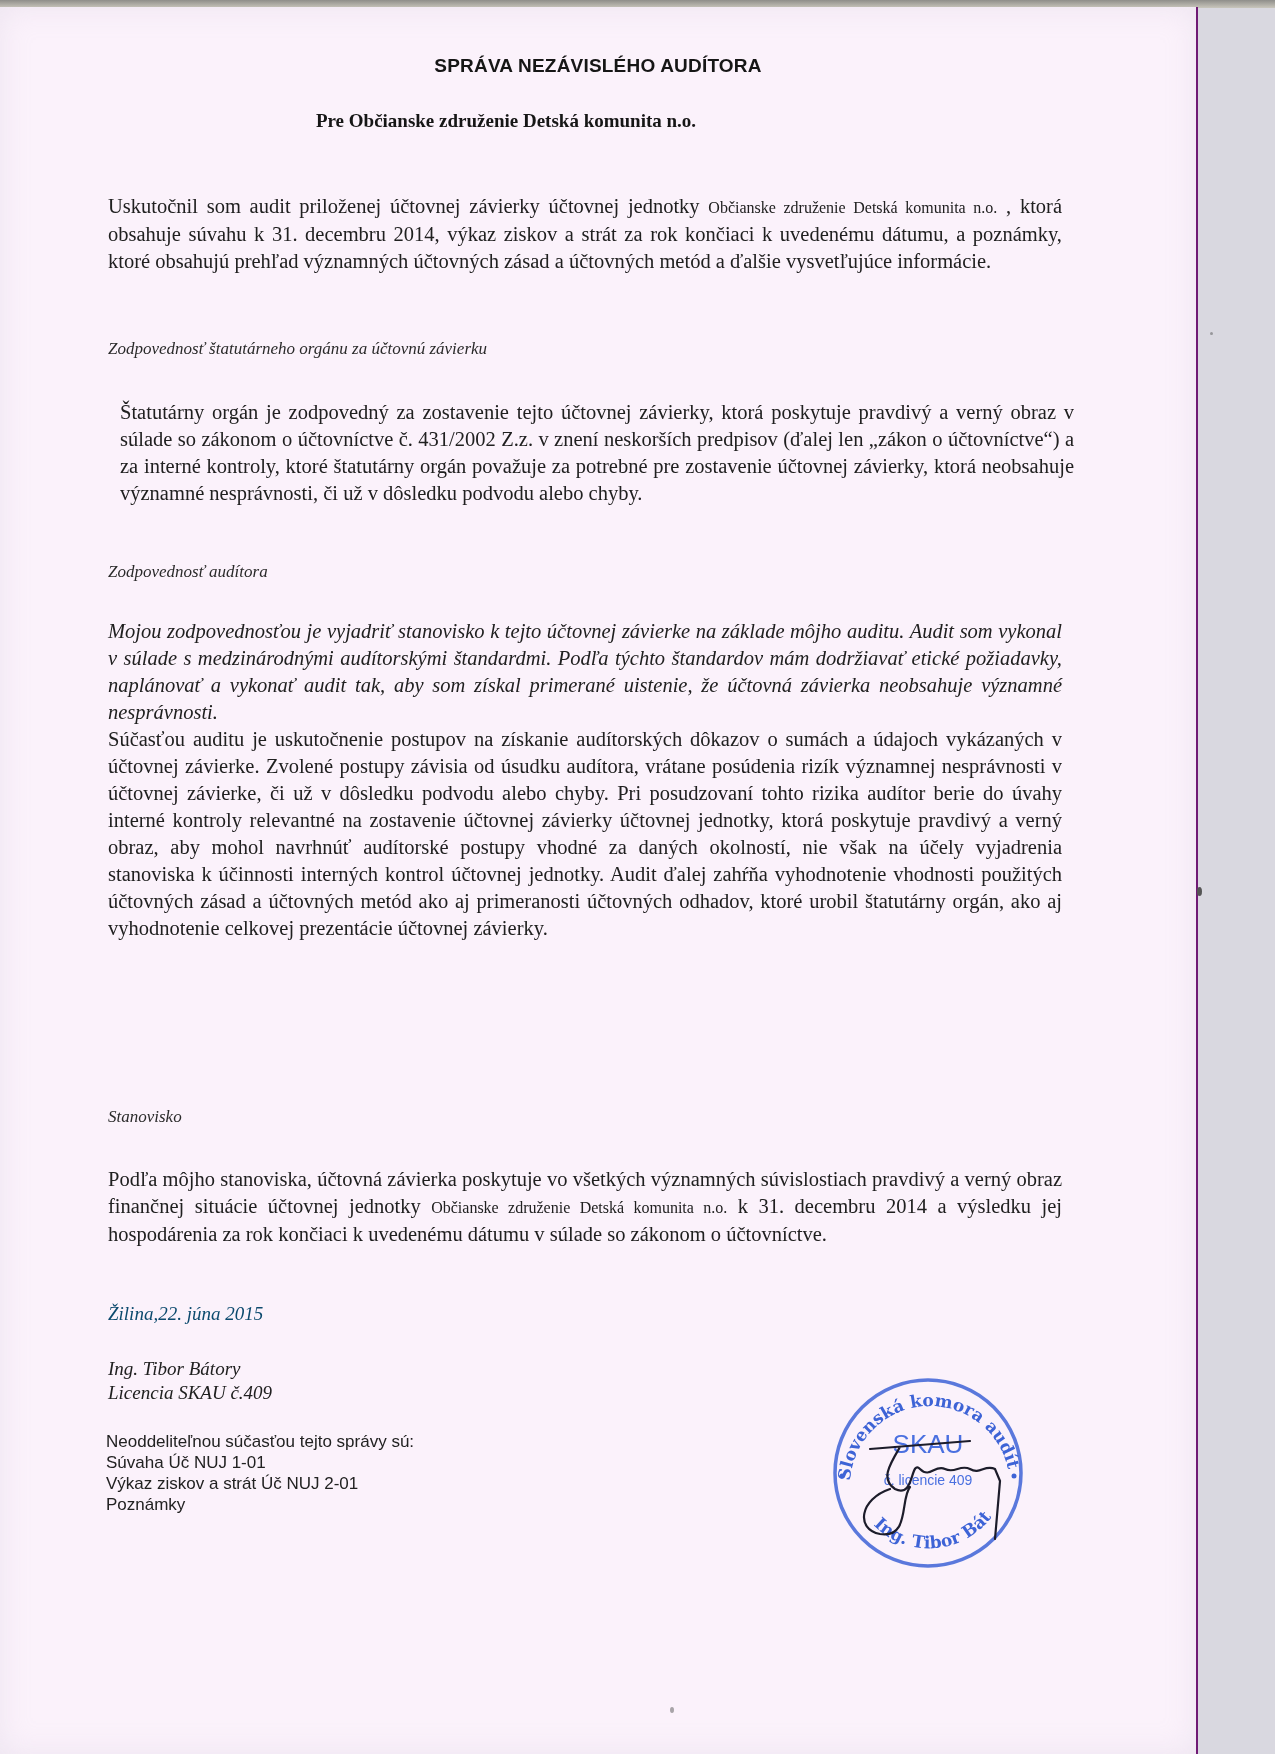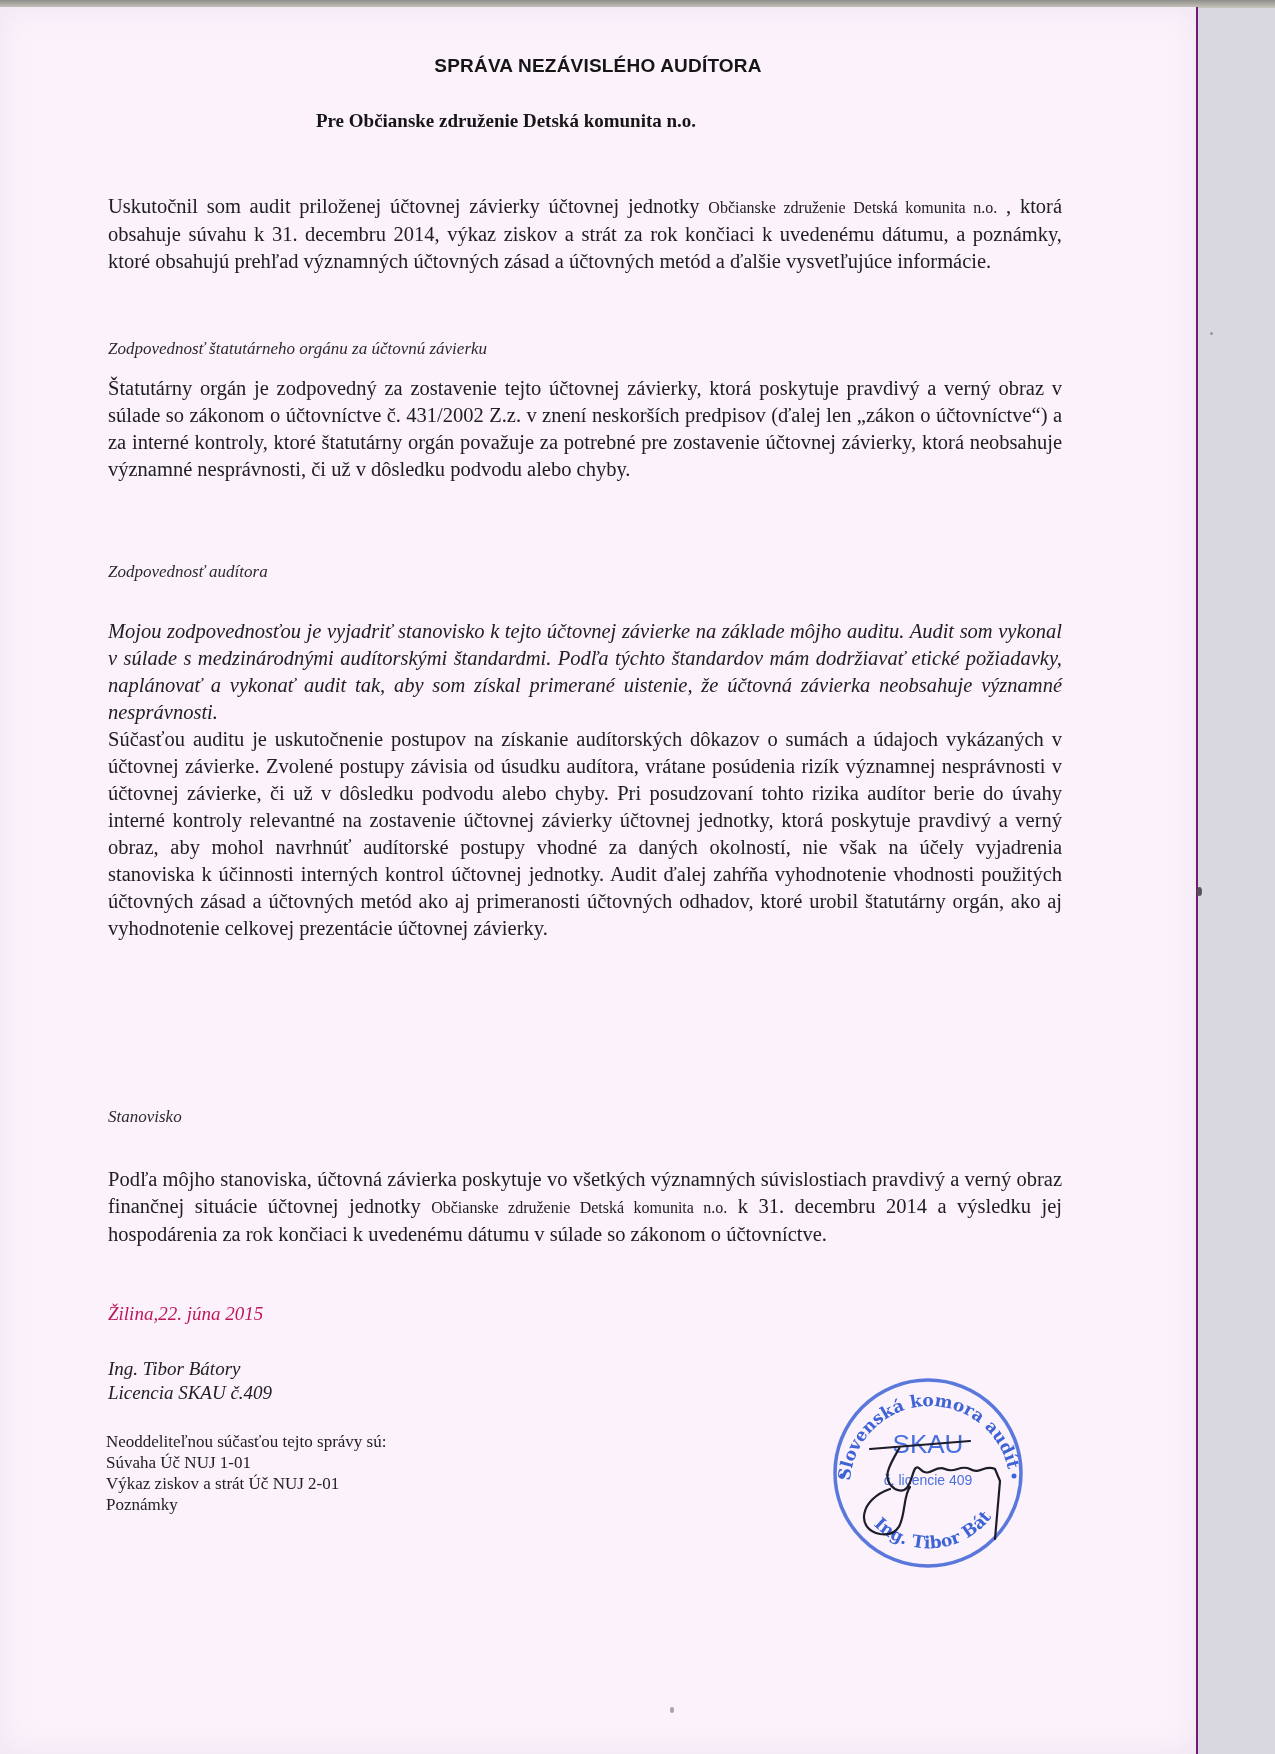--- a/index.html
+++ b/index.html
@@ -33,38 +33,38 @@
     color: #202020; text-align: justify; margin: 0;
   }
   .body-text span.small { font-size: 16px; }
   .heading {
     position: absolute; left: 108px;
     font-family: "Liberation Serif", serif; font-style: italic; font-size: 17px;
     color: #2a2a2a; margin: 0;
   }
   .p1 { top: 186px; }
   .h1 { top: 332px; }
-  .p2 { top: 368px; }
+  .p2 { top: 392px; margin-left: 12px; }
   .h2 { top: 555px; }
   .p3 { top: 611px; font-style: italic; }
   .p4 { top: 719px; }
   .p5 { top: 1016px; }
   .h3 { top: 1100px; }
   .p6 { top: 1159px; }
   .date {
     position: absolute; left: 108px; top: 1296px;
-    font-family: "Liberation Serif", serif; font-style: italic; font-size: 19px; color: #be185d;
+    font-family: "Liberation Serif", serif; font-style: italic; font-size: 19px; color: #0c4a6e;
   }
   .signer {
     position: absolute; left: 108px; top: 1350px;
     font-family: "Liberation Serif", serif; font-style: italic; font-size: 19px; line-height: 24px; color: #202020;
   }
   .attach {
     position: absolute; left: 106px; top: 1424px;
-    font-family: Liberation Serif, serif; font-size: 17px; line-height: 21px; color: #222;
+    font-family: Liberation Sans, sans-serif; font-size: 17px; line-height: 21px; color: #222;
   }
   .stamp { position: absolute; left: 820px; top: 1362px; width: 215px; height: 200px; }
   .speck { position: absolute; background: #555; border-radius: 50%; }
 </style>
 </head>
 <body>
 
 <div class="scan-top"></div>
 
 <div class="page">

